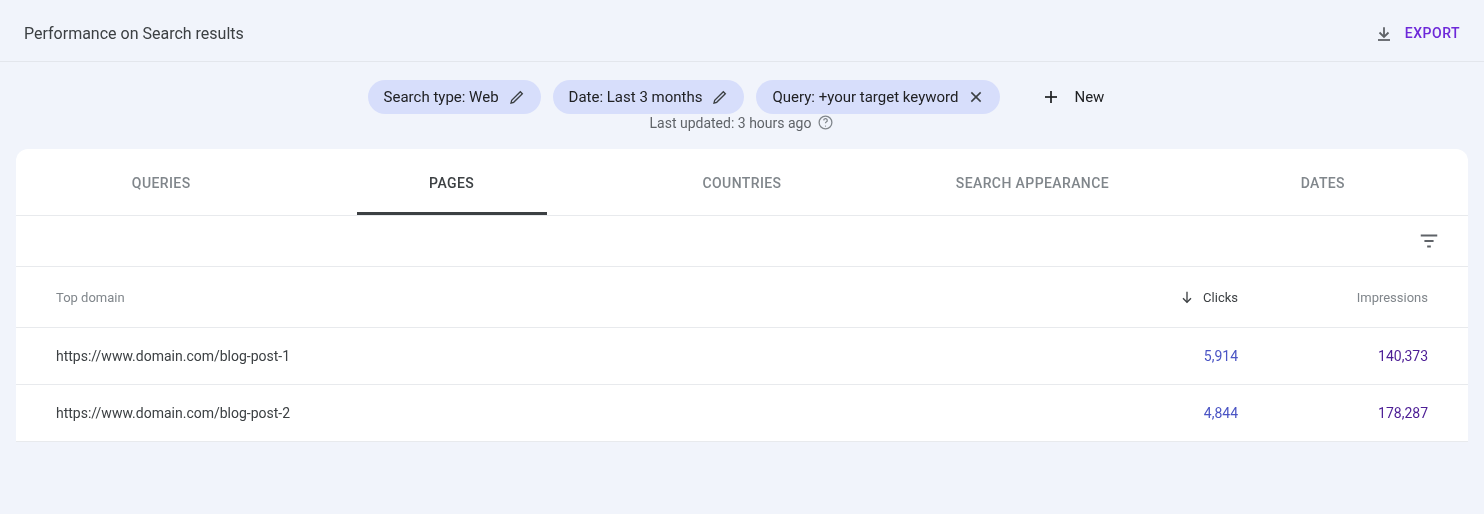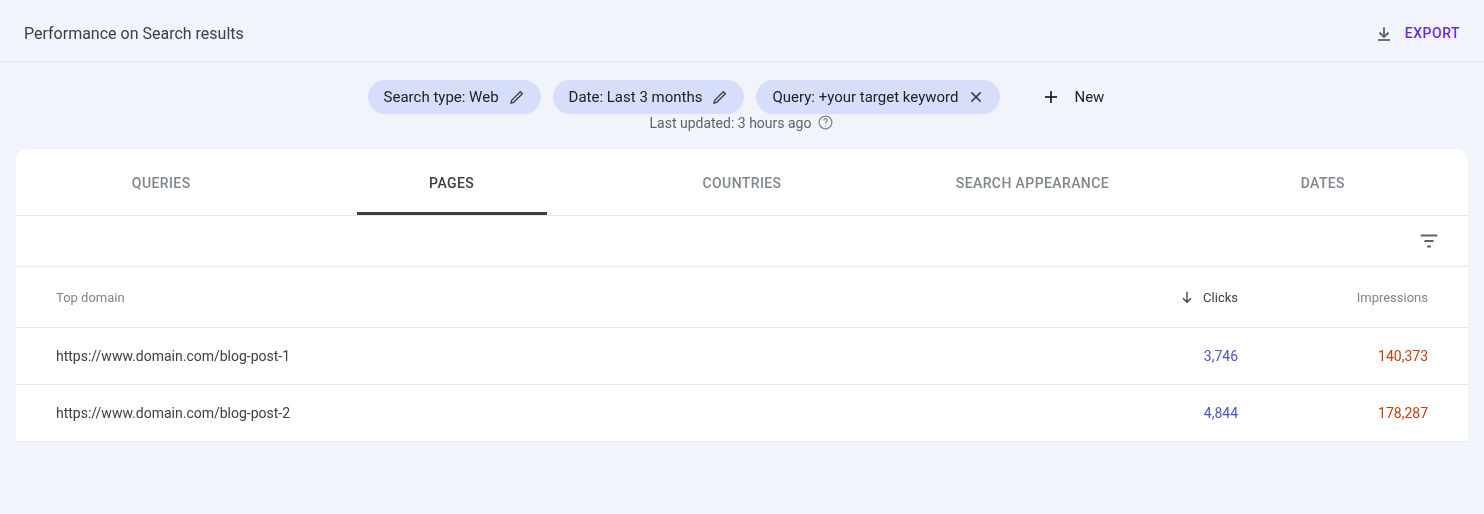--- a/index.html
+++ b/index.html
@@ -129,21 +129,21 @@
   .col-impr { width: 190px; text-align: right; }
   .table-row {
     display: flex;
     align-items: center;
     padding: 20px 40px 20px 40px;
     border-bottom: 1px solid #e8eaed;
     font-size: 14px;
   }
   .cell-page { flex: 1; color: #3c4043; }
   .cell-clicks { width: 180px; text-align: right; color: #4a54c4; }
-  .cell-impr { width: 190px; text-align: right; color: #c2410c; }
+  .cell-impr { width: 190px; text-align: right; color: #4c1d95; }
   svg { display: block; }
 </style>
 </head>
 <body>
 
 <div class="header">
   <div class="page-title">Performance on Search results</div>
   <div class="export-btn">
     <span class="icon-slot">
       <svg width="18" height="18" viewBox="0 0 24 24" fill="none" stroke="#5f6368" stroke-width="2.4">
@@ -233,21 +233,21 @@
           <path d="M6 14 L12 20 L18 14"></path>
         </svg>
       </span>
       <span>Clicks</span>
     </div>
     <div class="col-impr">Impressions</div>
   </div>
 
   <div class="table-row">
     <div class="cell-page">https://www.domain.com/blog-post-1</div>
-    <div class="cell-clicks">3,746</div>
+    <div class="cell-clicks">5,914</div>
     <div class="cell-impr">140,373</div>
   </div>
   <div class="table-row">
     <div class="cell-page">https://www.domain.com/blog-post-2</div>
     <div class="cell-clicks">4,844</div>
     <div class="cell-impr">178,287</div>
   </div>
 </div>
 
 </body></html>

